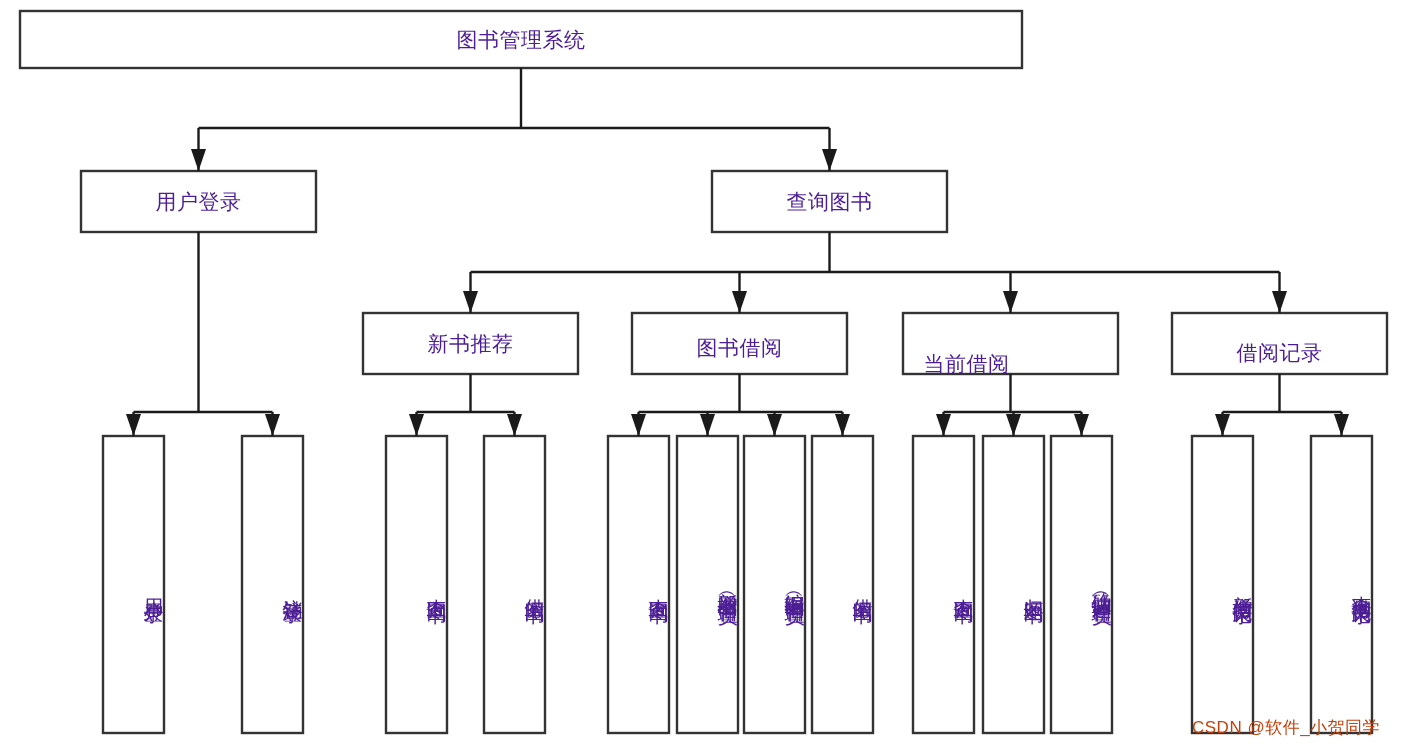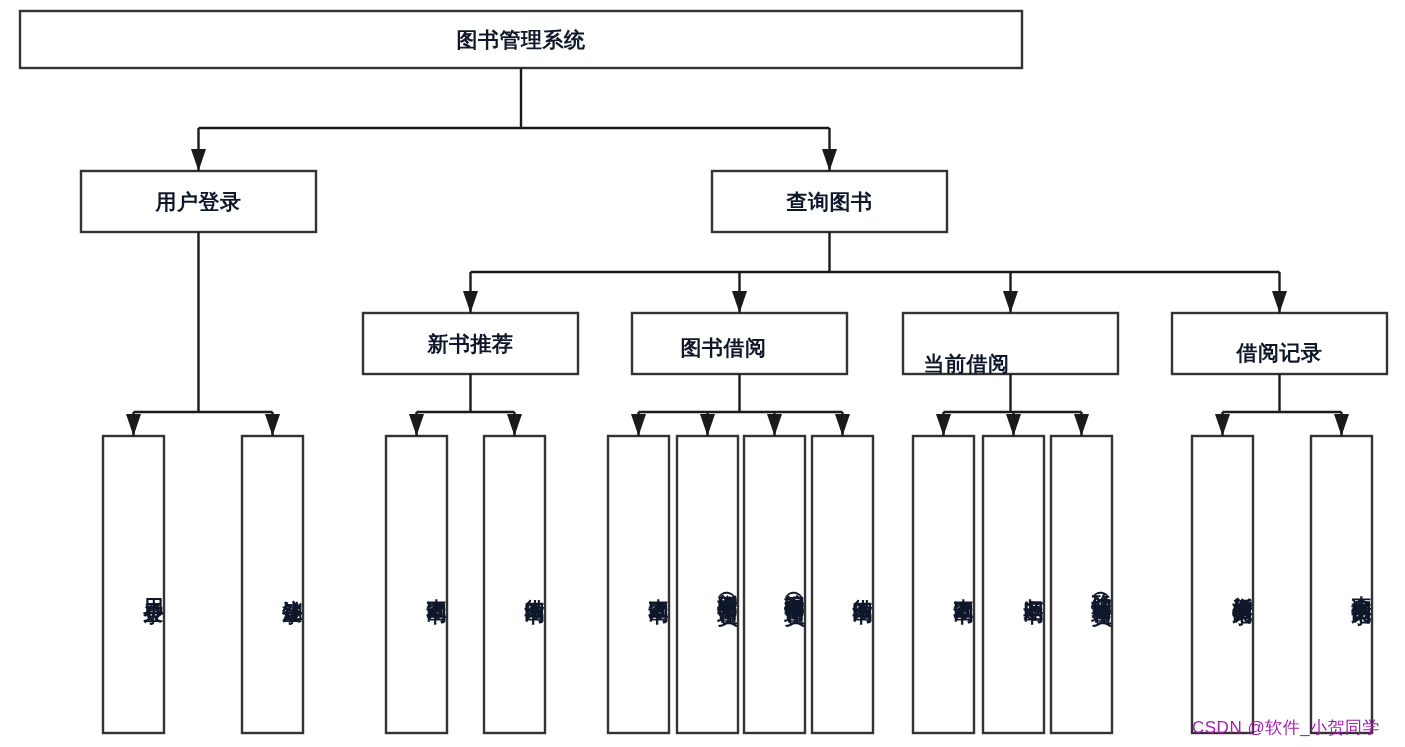--- a/index.html
+++ b/index.html
@@ -42,48 +42,47 @@
   }
   .arrow-head {
     fill: #1a1a1a;
     stroke: none;
   }
   .node-label {
     position: absolute;
     display: flex;
     align-items: center;
     justify-content: center;
-    color: #0f172a;
+    color: #4c1d95;
     font-size: 21px;
     line-height: 1.0;
     letter-spacing: 0.5px;
     white-space: nowrap;
     pointer-events: none;
-    font-weight: bold;
   }
   .node-label.vertical {
     writing-mode: vertical-rl;
     text-orientation: upright;
     font-size: 20px;
     letter-spacing: 2px;
     align-items: flex-start;
     justify-content: center;
     padding-top: 4px;
     box-sizing: border-box;
   }
   .node-label.vertical.tall {
     align-items: flex-start;
     padding-top: 2px;
   }
   .watermark {
     position: absolute;
     left: 1192px;
     top: 716px;
     font-size: 17px;
-    color: #a21caf;
+    color: #c2410c;
     letter-spacing: 0.5px;
     white-space: nowrap;
     font-family: "Liberation Sans", "DejaVu Sans", sans-serif;
   }
 </style>
 </head>
 <body>
 
 <div id="diagram-root">
   <svg id="flow" viewBox="0 0 1405 747">
@@ -162,21 +161,21 @@
         <polygon points="1215,414 1230,414 1222.5,436" class="arrow-head"></polygon>
         <line x1="1341.5" y1="412" x2="1341.5" y2="436" class="connector"></line>
         <polygon points="1334,414 1349,414 1341.5,436" class="arrow-head"></polygon>
       </g>
   </svg>
   <div id="labels-layer">
       <div class="node-label" style="left: 20px; top: 11px; width: 1002px; height: 57px;">图书管理系统</div>
       <div class="node-label" style="left: 81px; top: 171px; width: 235px; height: 61px;">用户登录</div>
       <div class="node-label" style="left: 712px; top: 171px; width: 235px; height: 61px;">查询图书</div>
       <div class="node-label" style="left: 363px; top: 313px; width: 215px; height: 61px; text-align: center;">新书推荐</div>
-      <div class="node-label" style="left: 616px; top: 313px; width: 215px; height: 69px;">图书借阅</div>
+      <div class="node-label" style="left: 632px; top: 313px; width: 215px; height: 69px;">图书借阅</div>
       <div class="node-label" style="left: 859px; top: 313px; width: 215px; height: 61px; margin-top: 20px;">当前借阅</div>
       <div class="node-label" style="left: 1172px; top: 313px; width: 215px; height: 78px;">借阅记录</div>
       <div class="node-label vertical" style="left: 103px; top: 436px; width: 61px; height: 297px;">用户登录</div>
       <div class="node-label vertical" style="left: 242px; top: 436px; width: 61px; height: 297px;">注销登录</div>
       <div class="node-label vertical" style="left: 386px; top: 436px; width: 61px; height: 297px;">查询图书</div>
       <div class="node-label vertical" style="left: 484px; top: 436px; width: 61px; height: 297px;">借阅图书</div>
       <div class="node-label vertical" style="left: 608px; top: 436px; width: 61px; height: 297px;">查询图书</div>
       <div class="node-label vertical tall" style="left: 677px; top: 436px; width: 61px; height: 297px;">新增图书（管理员）</div>
       <div class="node-label vertical tall" style="left: 744px; top: 436px; width: 61px; height: 297px;">编辑图书（管理员）</div>
       <div class="node-label vertical" style="left: 812px; top: 436px; width: 61px; height: 297px;">借阅图书</div>

